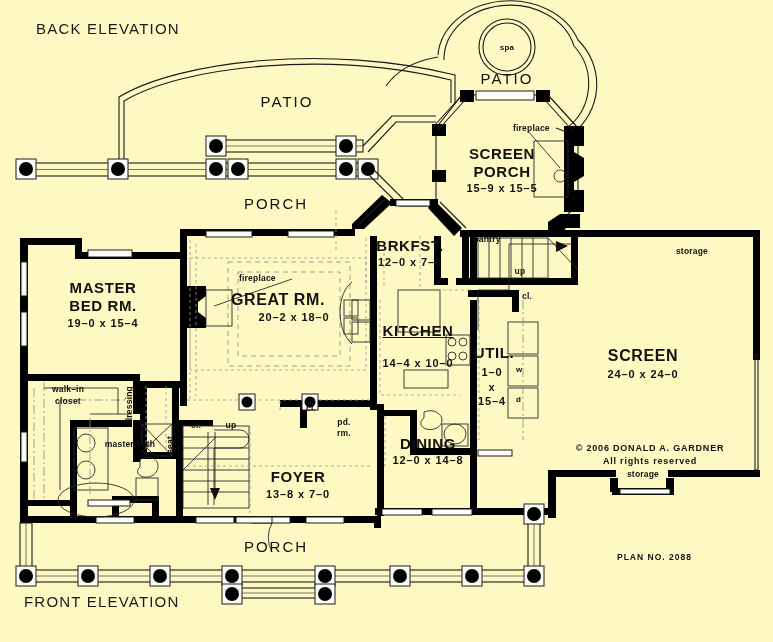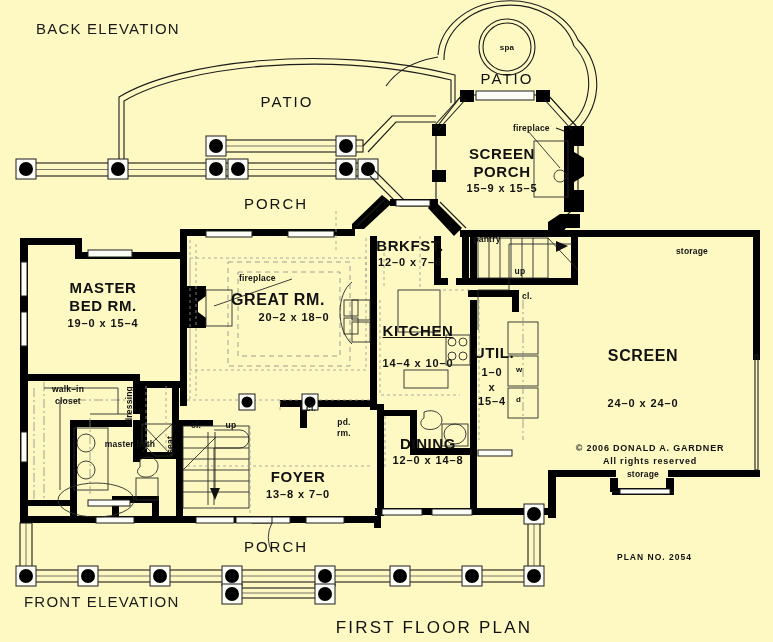--- a/index.html
+++ b/index.html
@@ -477,21 +477,21 @@
   <div class="lbl room cx" style="left:418px;top:323px;text-decoration:underline;">KITCHEN</div>
   <div class="lbl dim cx" style="left:418px;top:358px;">14–4  x  10–0</div>
 
   <div class="lbl room cx" style="left:428px;top:436px;">DINING</div>
   <div class="lbl dim cx" style="left:428px;top:455px;">12–0  x  14–8</div>
 
   <div class="lbl room cx" style="left:298px;top:469px;">FOYER</div>
   <div class="lbl dim cx" style="left:298px;top:489px;">13–8  x  7–0</div>
 
   <div class="lbl room big cx" style="left:643px;top:348px;">SCREEN</div>
-  <div class="lbl dim cx" style="left:643px;top:369px;margin-top:29px;">24–0  x  24–0</div>
+  <div class="lbl dim cx" style="left:643px;top:369px;">24–0  x  24–0</div>
 
   <div class="lbl room cx" style="left:494px;top:345px;">UTIL.</div>
   <div class="lbl dim cx" style="left:492px;top:367px;">1–0</div>
   <div class="lbl dim cx" style="left:492px;top:382px;">x</div>
   <div class="lbl dim cx" style="left:492px;top:396px;">15–4</div>
   <div class="lbl tiny" style="left:516px;top:366px;">w</div>
   <div class="lbl tiny" style="left:516px;top:396px;">d</div>
 
   <div class="lbl tiny2 cx" style="left:487px;top:235px;">pantry</div>
   <div class="lbl tiny2 cx" style="left:692px;top:247px;">storage</div>
@@ -505,16 +505,15 @@
   <div class="lbl tiny2 cx" style="left:344px;top:429px;">rm.</div>
   <div class="lbl tiny2 cx" style="left:68px;top:385px;">walk–in</div>
   <div class="lbl tiny2 cx" style="left:68px;top:397px;">closet</div>
   <div class="lbl tiny2 vert" style="left:125px;top:386px;">dressing</div>
   <div class="lbl tiny2 vert" style="left:166px;top:436px;">seat</div>
   <div class="lbl tiny2 cx" style="left:130px;top:440px;">master  bath</div>
 
   <div class="lbl copy cx" style="left:650px;top:444px;">© 2006  DONALD A. GARDNER</div>
   <div class="lbl copy cx" style="left:650px;top:457px;">All rights  reserved</div>
 
-  <div class="lbl planno" style="left:617px;top:553px;">PLAN NO. 2054</div>
-  <div class="lbl plantitle cx" style="left:434px;top:619px;">FIRST FLOOR PLAN</div>
+  <div class="lbl planno" style="left:617px;top:553px;">PLAN NO. 2088</div>
 
 </div>
 
 </body></html>

